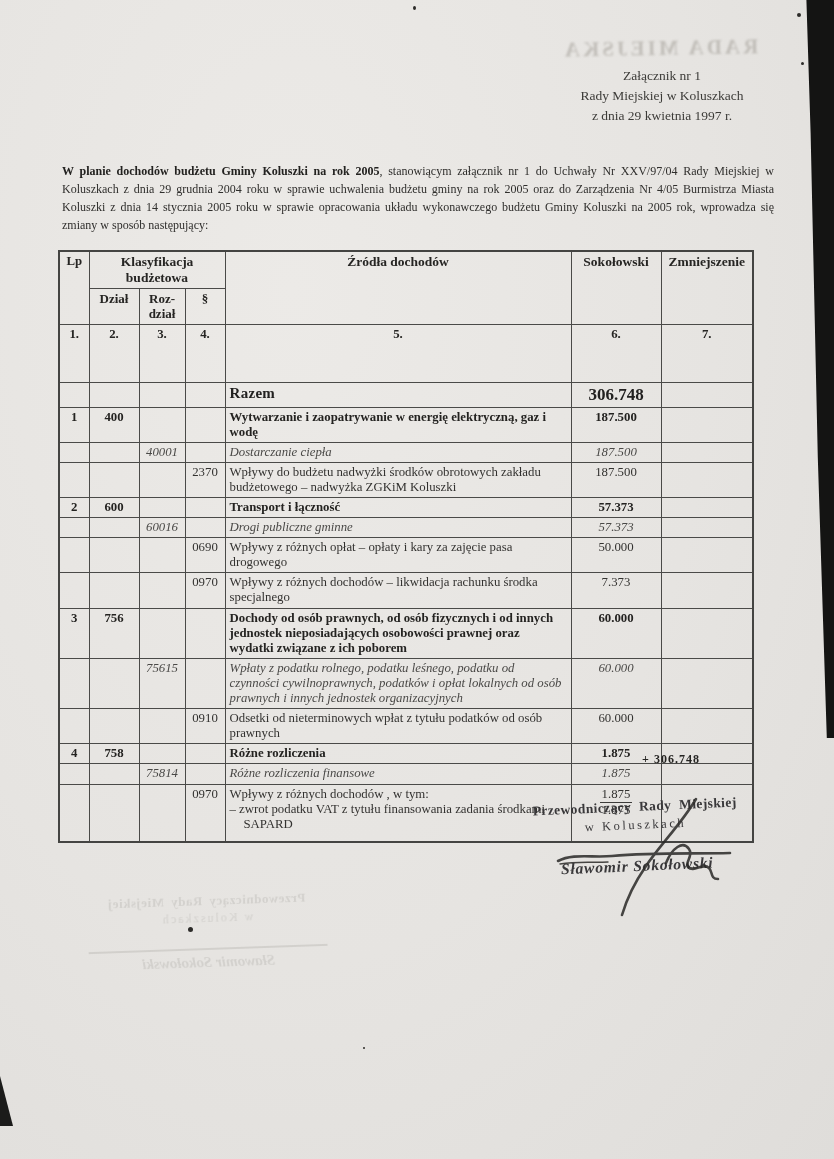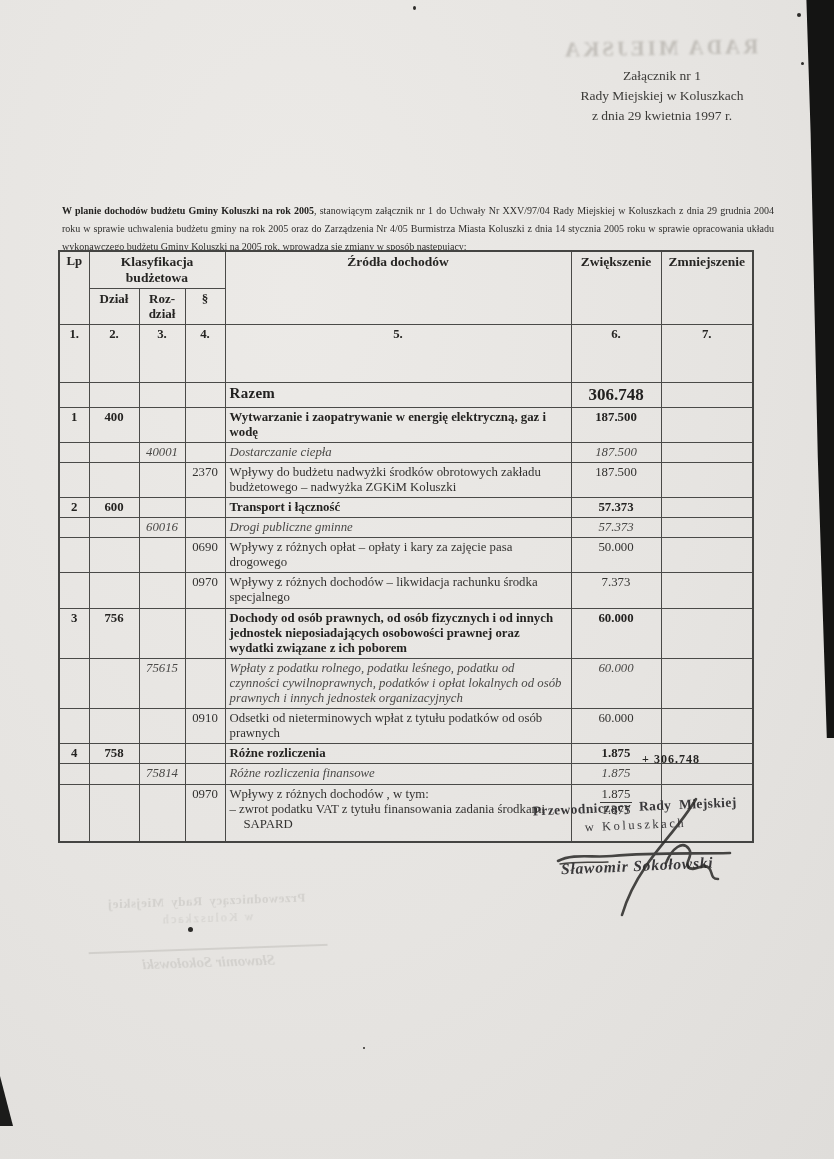--- a/index.html
+++ b/index.html
@@ -44,21 +44,21 @@
   .bleed-bottom .bline{height:2px;background:#6e6c66;margin:22px 18px 4px;}
   .bleed-bottom .b3{font-weight:bold;font-style:italic;font-size:15px;}
   
   .ref-block{
     position:absolute;top:66px;left:543px;width:238px;
     text-align:center;font-size:13.5px;line-height:20px;color:#3c3b38;
   }
   
   .intro{
     position:absolute;top:162px;left:62px;width:712px;
-    font-size:10px;line-height:18px;text-align:justify;color:#2f2e2c;margin-top:40px;
+    font-size:12px;line-height:18px;text-align:justify;color:#2f2e2c;
   }
   .intro b{color:#232220;}
   
   table.budget{
     position:absolute;top:250px;left:58px;width:694px;
     border-collapse:collapse;table-layout:fixed;
     font-size:12.8px;line-height:1.18;color:#333230;
   }
   table.budget th,table.budget td{
     border:1px solid #4a4a48;
@@ -132,21 +132,21 @@
       <col style="width:346px">
         <col style="width:90px">
         <col style="width:92px">
     </colgroup>
     <thead>
       <tr>
         <th rowspan="2" class="h-lp">Lp</th>
         <th colspan="3" class="h-klas prewrap">Klasyfikacja
 budżetowa</th>
         <th rowspan="2" class="h-mid">Źródła dochodów</th>
-        <th rowspan="2" class="h-mid">Zwiększenie</th>
+        <th rowspan="2" class="h-mid">Sokołowski</th>
         <th rowspan="2" class="h-mid">Zmniejszenie</th>
       </tr>
       <tr>
         <th class="h-sub">Dział</th>
         <th class="h-sub prewrap">Roz-
 dział</th>
         <th class="h-sub">§</th>
       </tr>
       <tr class="nums">
         <td>1.</td>

